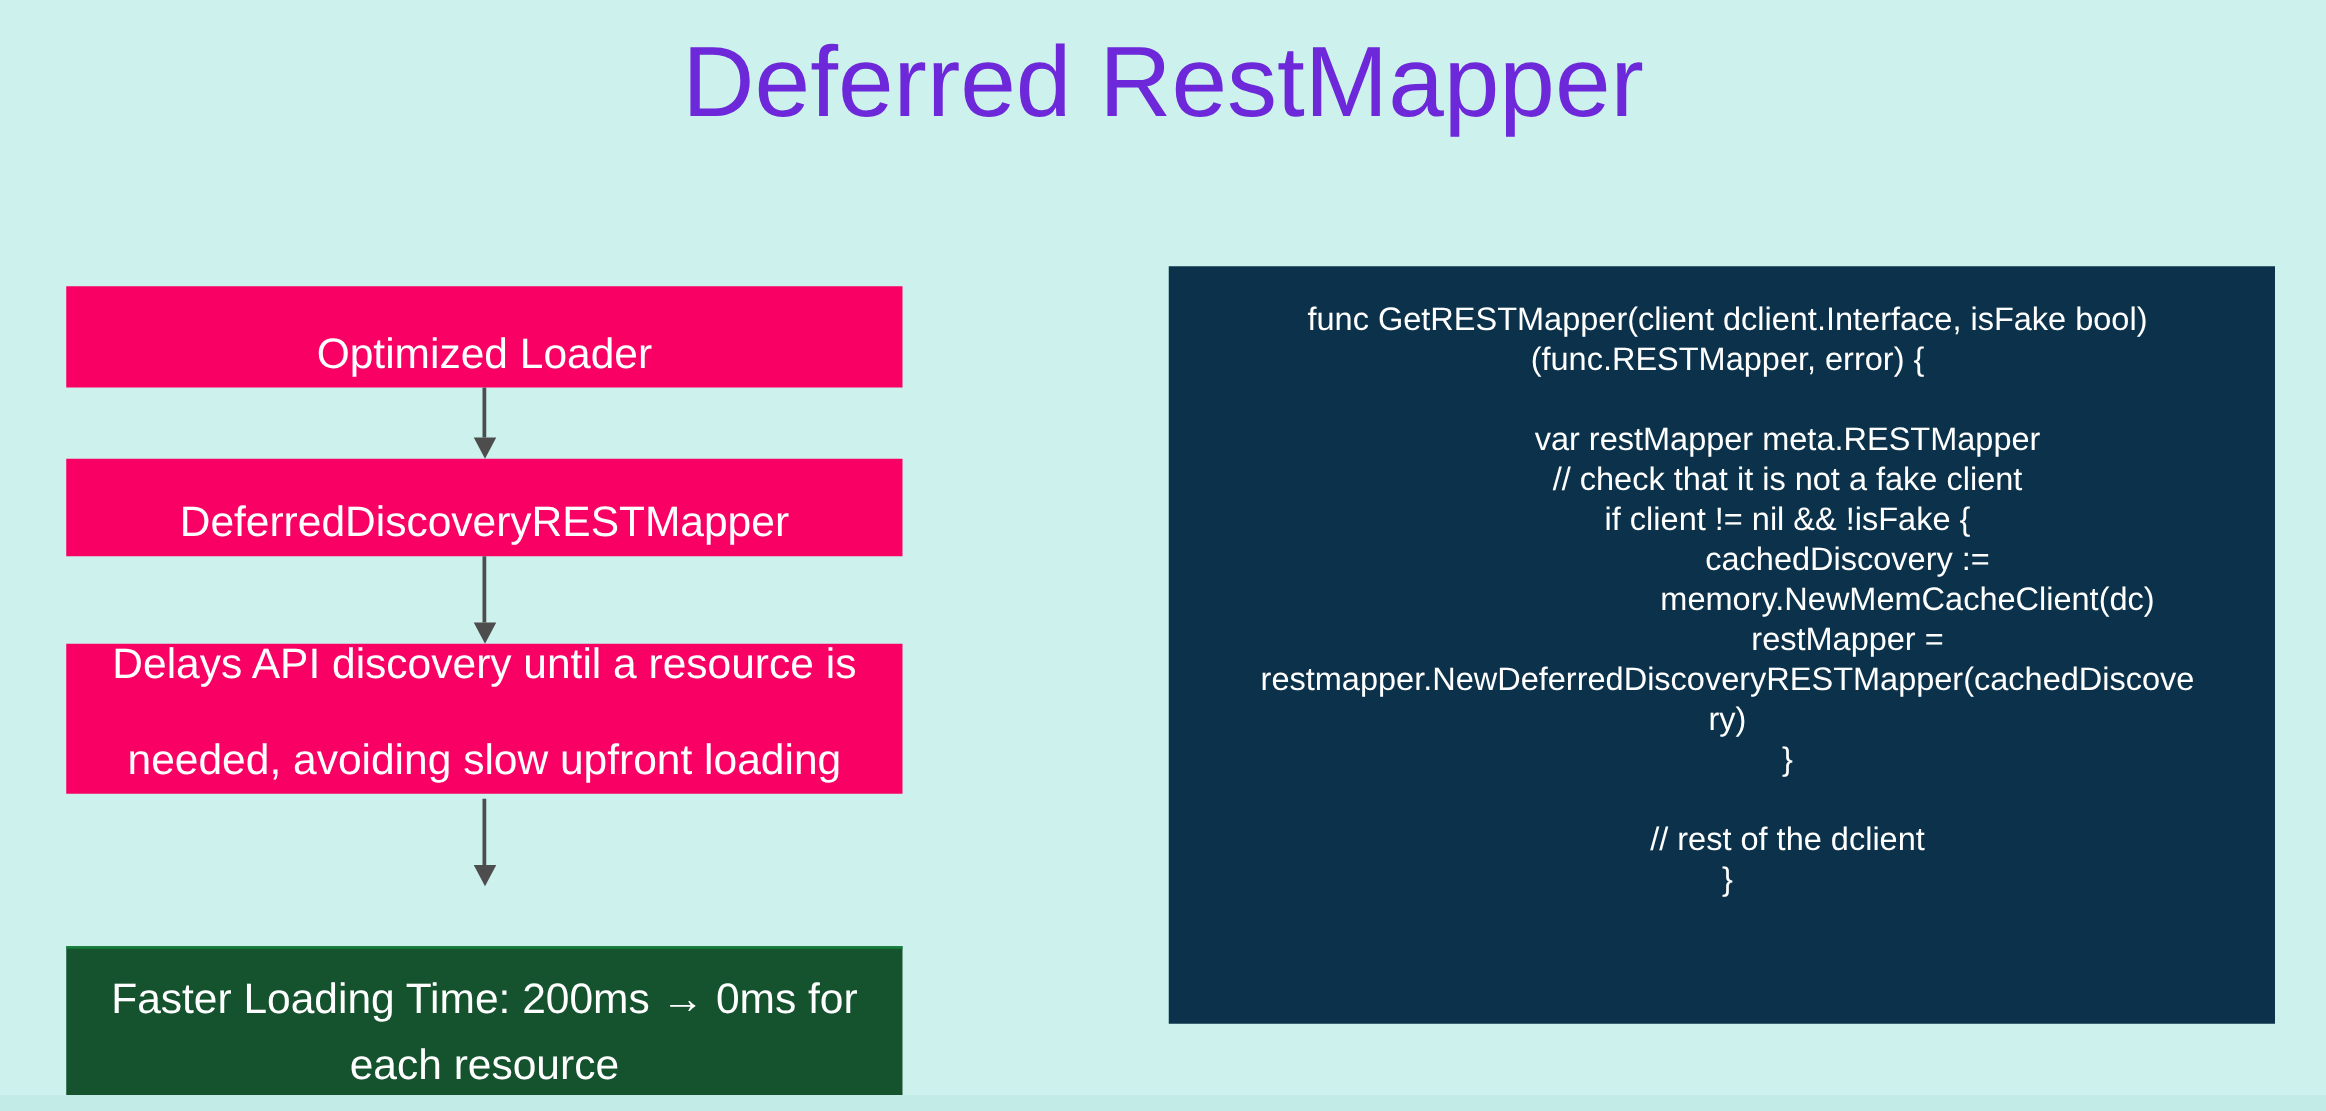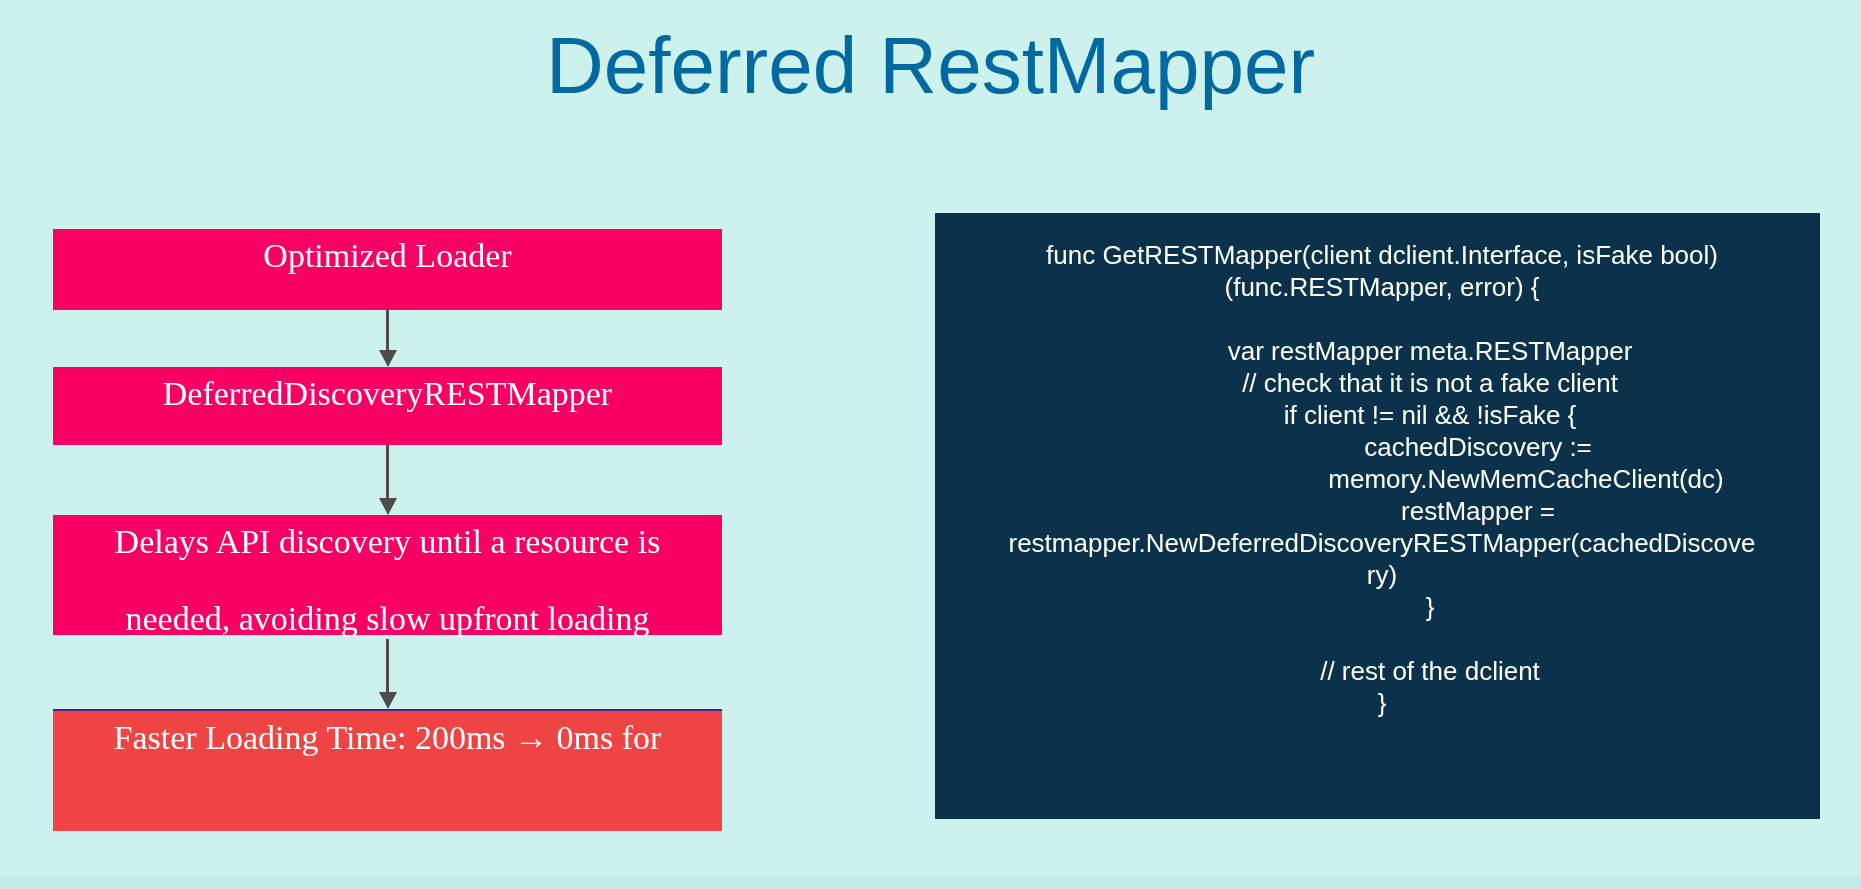--- a/index.html
+++ b/index.html
@@ -15,42 +15,41 @@
     font-family: "Liberation Sans", sans-serif;
   }
   .slide-title {
     position: absolute;
     top: 22px;
     left: 0;
     width: 100%;
     text-align: center;
     font-size: 80px;
     line-height: 1.1;
-    color: #0369a1;
+    color: #6d28d9;
     font-weight: 400;
   }
   
   .fc-box {
     position: absolute;
     left: 53px;
     width: 669px;
     display: flex;
     flex-direction: column;
     align-items: center;
-    justify-content: flex-start;
+    justify-content: flex-end;
     color: #ffffff;
     font-size: 34px;
     line-height: 53px;
     text-align: center;
     box-sizing: border-box;
     padding: 0 6px;
-    font-family: Liberation Serif, serif;
   }
   .fc-pink  { background: #F80064; }
-  .fc-green { background: #ef4444; border-top: 2px solid #4c1d95; }
+  .fc-green { background: #14532d; border-top: 2px solid #15803d; margin-top: 48px; }
   .box-1 { top: 229px; height: 81px; }
   .box-2 { top: 367px; height: 78px; }
   .box-3 { top: 515px; height: 120px; gap: 24px; }
   .box-4 { top: 709px; height: 122px; }
   .fc-arrow {
     position: absolute;
     left: 53px;
     width: 669px;
     display: flex;
     flex-direction: column;
@@ -132,20 +131,21 @@
   <span>needed, avoiding slow upfront loading</span>
 </div>
 
 <div class="fc-arrow arrow-3">
   <div class="shaft"></div>
   <div class="head"></div>
 </div>
 
 <div class="fc-box fc-green box-4">
   <span>Faster Loading Time: 200ms → 0ms for</span>
+  <span>each resource</span>
 </div>
 
 <div class="code-panel">
   <div class="code-line">func GetRESTMapper(client dclient.Interface, isFake bool)</div>
   <div class="code-line">(func.RESTMapper, error) {</div>
   <div class="code-line"></div>
   <div class="code-line">	var restMapper meta.RESTMapper</div>
   <div class="code-line">	// check that it is not a fake client</div>
   <div class="code-line">	if client != nil &amp;&amp; !isFake {</div>
   <div class="code-line">		cachedDiscovery :=</div>

